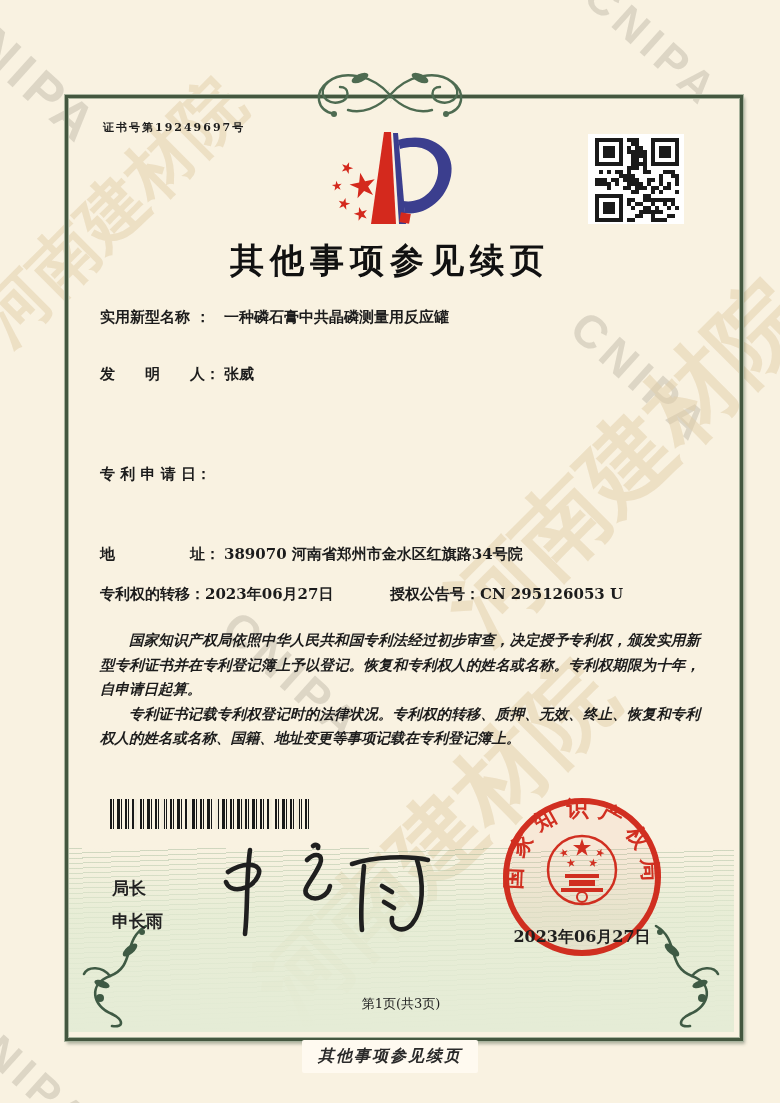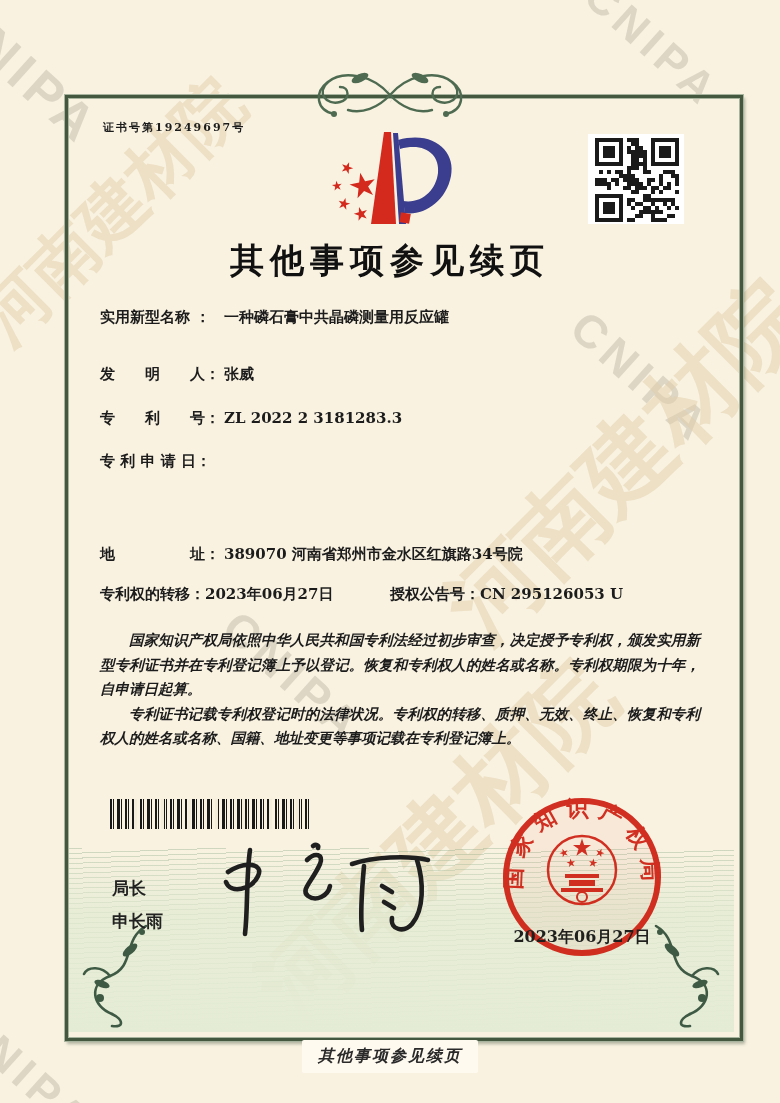--- a/index.html
+++ b/index.html
@@ -600,25 +600,21 @@
     <div class="title">其他事项参见续页</div>
 
     <div class="row" style="top:306px;">
       <span class="lab">实用新型名称 ：</span>
       <span class="val">一种磷石膏中共晶磷测量用反应罐</span>
     </div>
     <div class="row" style="top:363px;">
       <span class="lab">发　　明　　人：</span>
       <span class="val">张威</span>
     </div>
-    <div class="row" style="top:407px;">
-      <span class="lab">专　　利　　号：</span>
-      <span class="val">ZL 2022 2 3181283.3</span>
-    </div>
-    <div class="row" style="top:450px;flex-direction:column;">
+    <div class="row" style="top:463px;flex-direction:column;">
       <span class="lab">专 利 申 请 日：</span>
     </div>
     <div class="row" style="top:543px;">
       <span class="lab">地　　　　　址：</span>
       <span class="val">389070 河南省郑州市金水区红旗路34号院</span>
     </div>
 
     <div class="grant-row">
       <span>专利权的转移：</span><span>2023年06月27日</span>
       <span class="grant-no"><span>授权公告号：</span><span>CN 295126053 U</span></span>
@@ -666,15 +662,16 @@
         <use href="#star" transform="translate(74,71) scale(0.45) rotate(-10)"></use>
         <use href="#star" transform="translate(96,71) scale(0.45) rotate(10)"></use>
         <rect x="68" y="82" width="34" height="4"></rect>
         <rect x="72" y="88" width="26" height="6"></rect>
         <rect x="64" y="96" width="42" height="4"></rect>
         <circle cx="85" cy="105" r="5" fill="none" stroke="#cf2517" stroke-width="2"></circle>
       </g>
       <text x="85" y="150" text-anchor="middle" font-size="16" font-weight="bold" fill="#151515">2023年06月27日</text>
     </svg>
 
+    <div class="page-info">第1页(共3页)</div>
     <div class="note-box">其他事项参见续页</div>
   </div>
 </div>
 
 </body></html>

